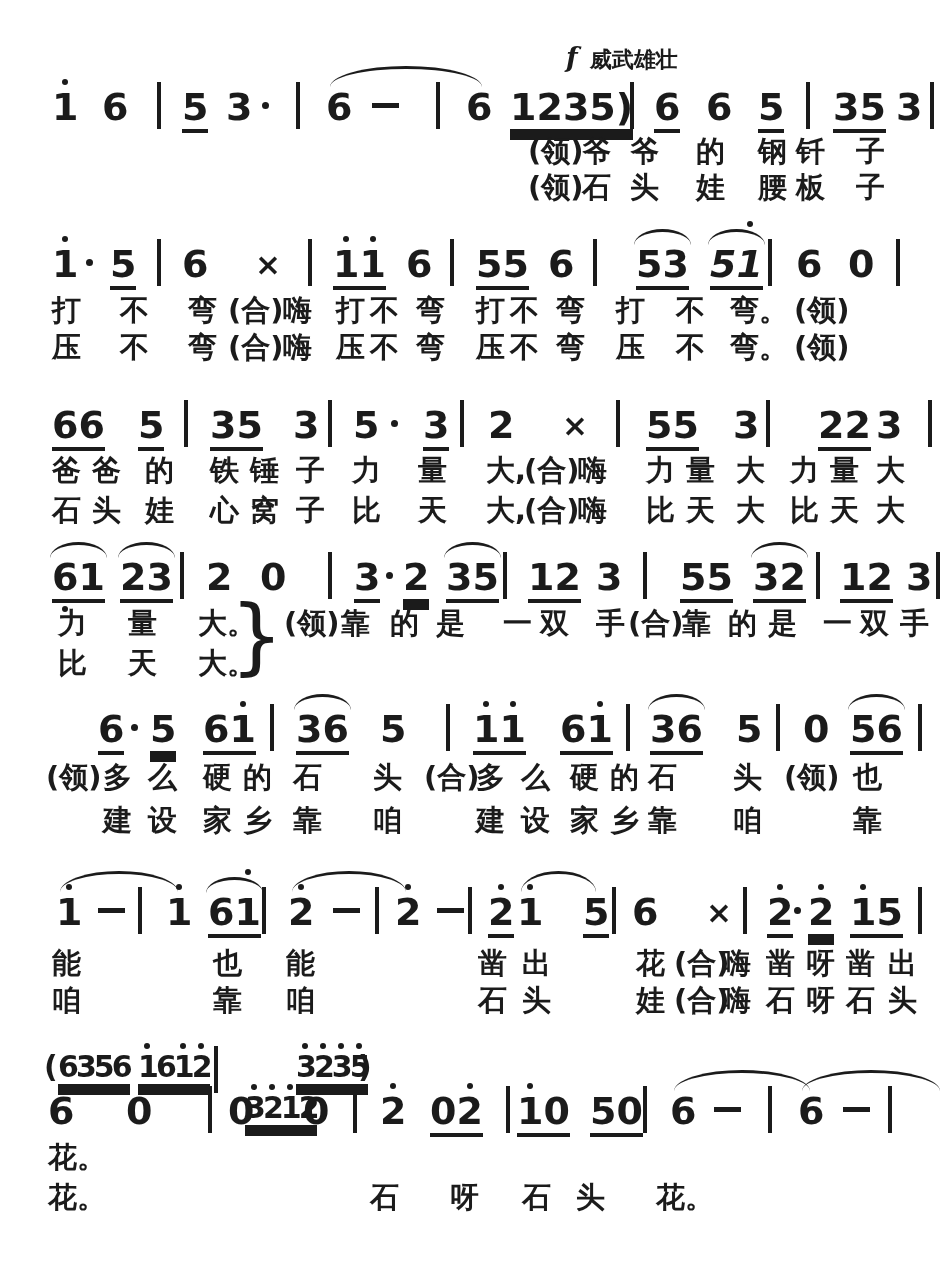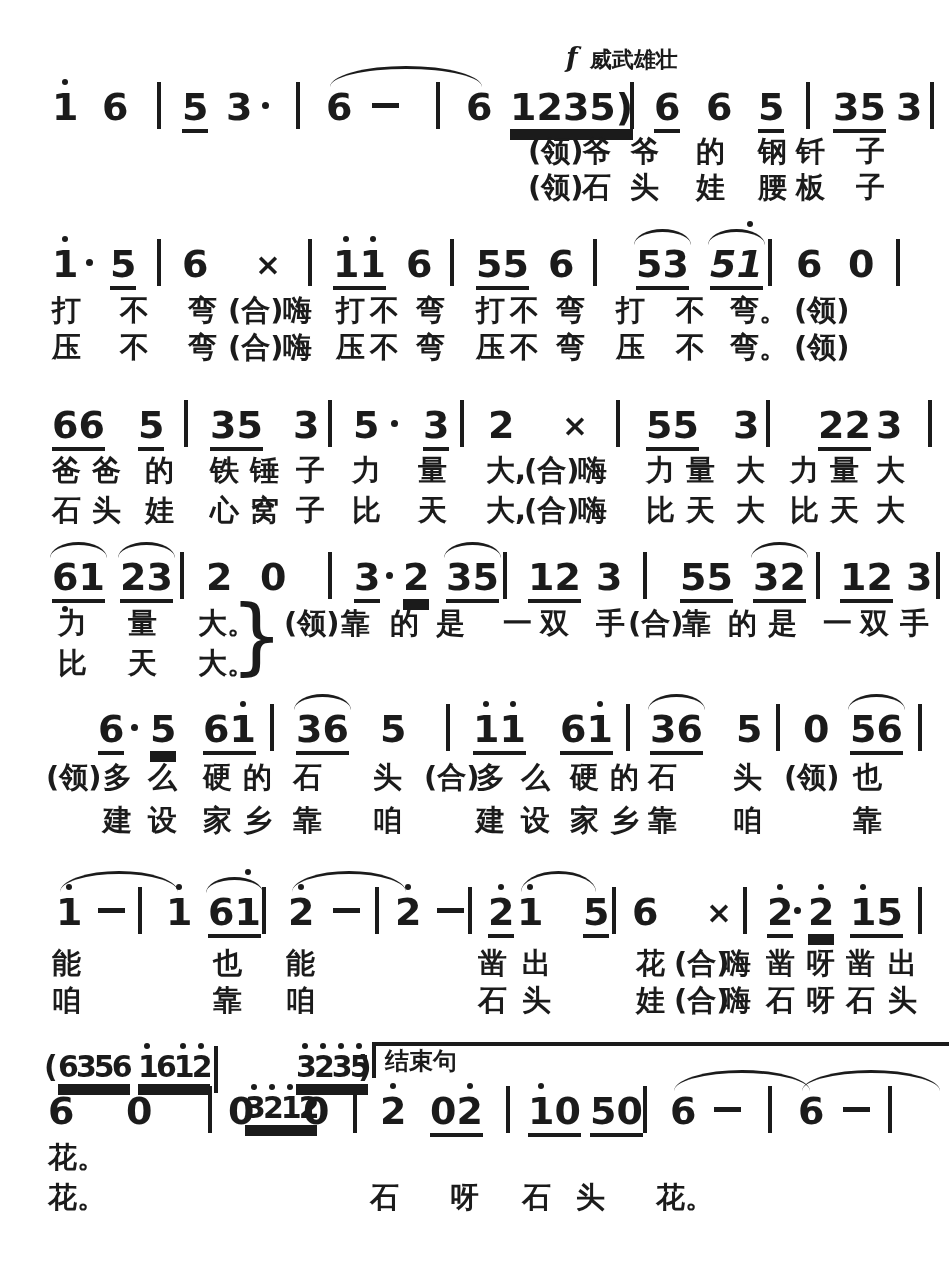--- a/index.html
+++ b/index.html
@@ -36,23 +36,20 @@
   #ending{position:absolute;left:372px;top:1042px;width:577px;border-top:4px solid #1b1b1b;}
   #ending .endlabel{display:inline-block;border-left:4px solid #1b1b1b;
        padding:3px 9px 5px 9px;font:700 24px/1 "DejaVu Sans",sans-serif;}
 </style>
 </head>
 <body>
 
 <div id="page">
   <div class="ann">
     <span class="dyn">f</span><span>威武雄壮</span>
-  </div>
-  <div id="ending">
-    <span class="endlabel">结束句</span>
   </div>
   <div id="score">
       <div class="tok" style="left: 52px; top: 88px;"><span class="ch">1<span class="dU"></span></span></div>
       <div class="tok" style="left: 102px; top: 88px;"><span class="ch">6</span></div>
       <div class="bar" style="left: 157px; top: 82px;"></div>
       <div class="tok u1" style="left: 182px; top: 88px;"><span class="ch">5</span></div>
       <div class="tok" style="left: 226px; top: 88px;"><span class="ch">3</span></div>
       <div class="dotA" style="left: 262px; top: 102px;"></div>
       <div class="bar" style="left: 296px; top: 82px;"></div>
       <div class="tok" style="left: 326px; top: 88px;"><span class="ch">6</span></div>
@@ -332,21 +329,21 @@
       <div class="tok small" style="left: 358px; top: 1052px;"><span class="ch">)</span></div>
       <div class="tok" style="left: 48px; top: 1092px;"><span class="ch">6</span></div>
       <div class="tok" style="left: 126px; top: 1092px;"><span class="ch">0</span></div>
       <div class="bar" style="left: 208px; top: 1086px;"></div>
       <div class="tok" style="left: 228px; top: 1092px;"><span class="ch">0</span></div>
       <div class="tok" style="left: 303px; top: 1092px;"><span class="ch">0</span></div>
       <div class="bar" style="left: 353px; top: 1086px;"></div>
       <div class="tok" style="left: 380px; top: 1092px;"><span class="ch">2<span class="dU"></span></span></div>
       <div class="tok u1" style="left: 430px; top: 1092px; text-decoration: underline;"><span class="ch">0</span><span class="ch">2<span class="dU"></span></span></div>
       <div class="bar" style="left: 506px; top: 1086px;"></div>
-      <div class="tok u1" style="left: 528px; top: 1092px;"><span class="ch">1<span class="dU"></span></span><span class="ch">0</span></div>
+      <div class="tok u1" style="left: 517px; top: 1092px;"><span class="ch">1<span class="dU"></span></span><span class="ch">0</span></div>
       <div class="tok u1" style="left: 590px; top: 1092px;"><span class="ch">5</span><span class="ch">0</span></div>
       <div class="bar" style="left: 643px; top: 1086px;"></div>
       <div class="tok" style="left: 670px; top: 1092px;"><span class="ch">6</span></div>
       <div class="dash" style="left: 714px; top: 1107px;"></div>
       <div class="bar" style="left: 768px; top: 1086px;"></div>
       <div class="tok" style="left: 798px; top: 1092px;"><span class="ch">6</span></div>
       <div class="dash" style="left: 843px; top: 1107px;"></div>
       <div class="bar" style="left: 888px; top: 1086px;"></div>
       <div class="slur" style="left: 674px; top: 1070px; width: 136px;"></div>
       <div class="slur" style="left: 802px; top: 1070px; width: 138px;"></div>

